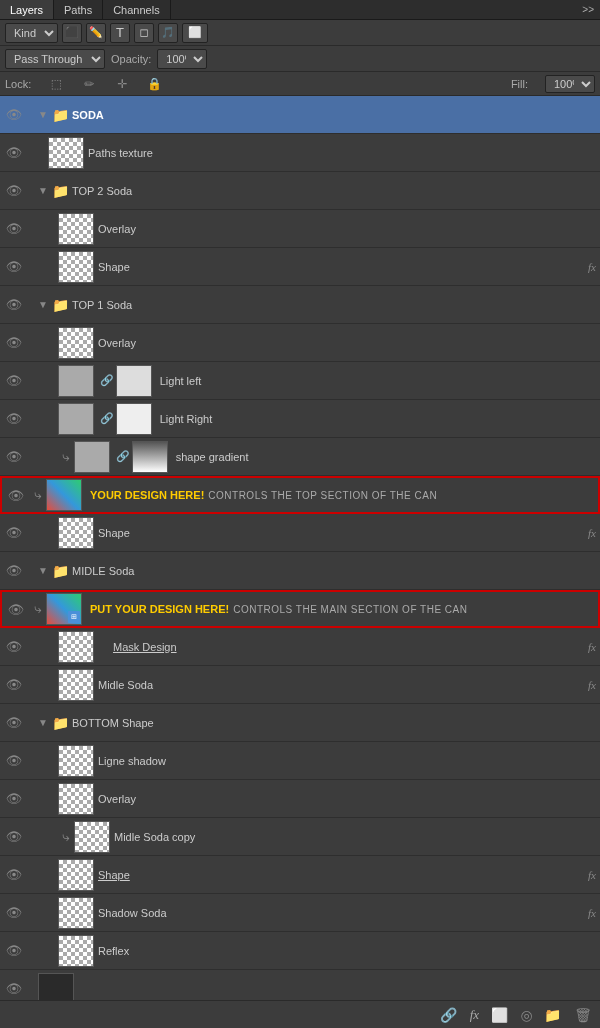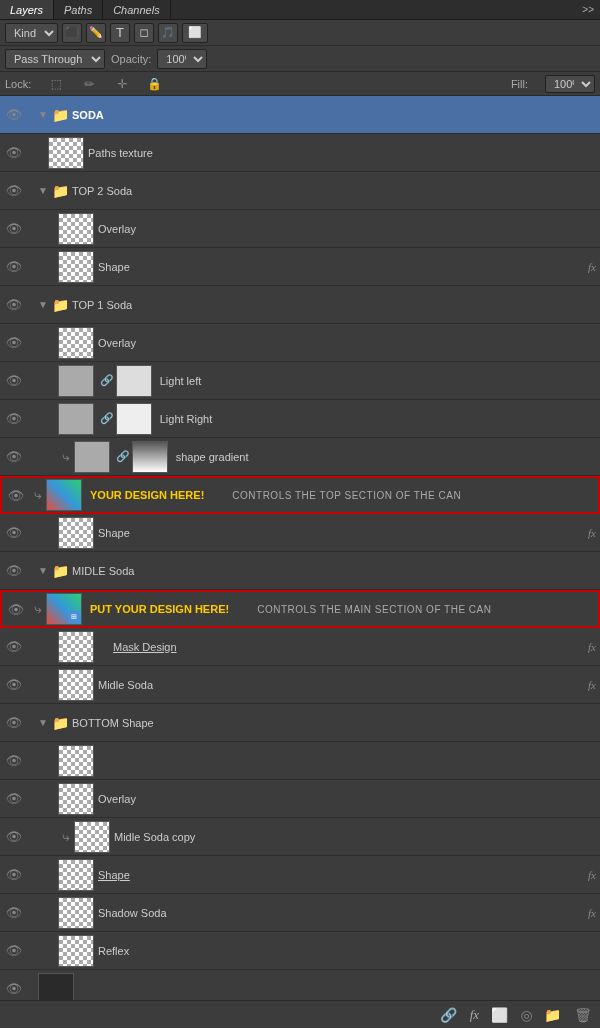--- a/index.html
+++ b/index.html
@@ -23,21 +23,20 @@
     }
     .tab {
       padding: 2px 10px;
       font-size: 11px;
       color: #cccccc;
       cursor: pointer;
       height: 100%;
       display: flex;
       align-items: center;
       border-right: 1px solid #1a1a1a;
-      font-style: italic;
     }
     .tab.active {
       background: #3c3c3c;
       color: #ffffff;
     }
     .tab-collapse {
       margin-left: auto;
       padding: 2px 6px;
       color: #aaa;
       font-size: 10px;
@@ -289,21 +288,21 @@
     .layer-name-highlight {
       font-size: 11px;
       color: #ffcc00;
       font-weight: bold;
       white-space: nowrap;
     }
     .layer-desc {
       font-size: 10px;
       color: #aaa;
       white-space: nowrap;
-      margin-left: 28px;
+      margin-left: 4px;
       letter-spacing: 0.5px;
     }
 
     
     .fx-badge {
       font-size: 11px;
       color: #888;
       font-style: italic;
       margin-left: 4px;
       font-family: Georgia, serif;
@@ -591,20 +590,21 @@
     <div class="folder-icon">📁</div>
     <span class="layer-name">BOTTOM Shape</span>
   </div>
 
   <div class="layer-row">
     <div class="eye-col">
         <span class="eye-icon">👁</span>
       </div>
     <div class="indent-3"></div>
     <div class="thumb"></div>
+    <span class="layer-name">Ligne shadow</span>
   </div>
 
   <div class="layer-row">
     <div class="eye-col">
         <span class="eye-icon">👁</span>
       </div>
     <div class="indent-3"></div>
     <div class="thumb"></div>
     <span class="layer-name">Overlay</span>
   </div>

